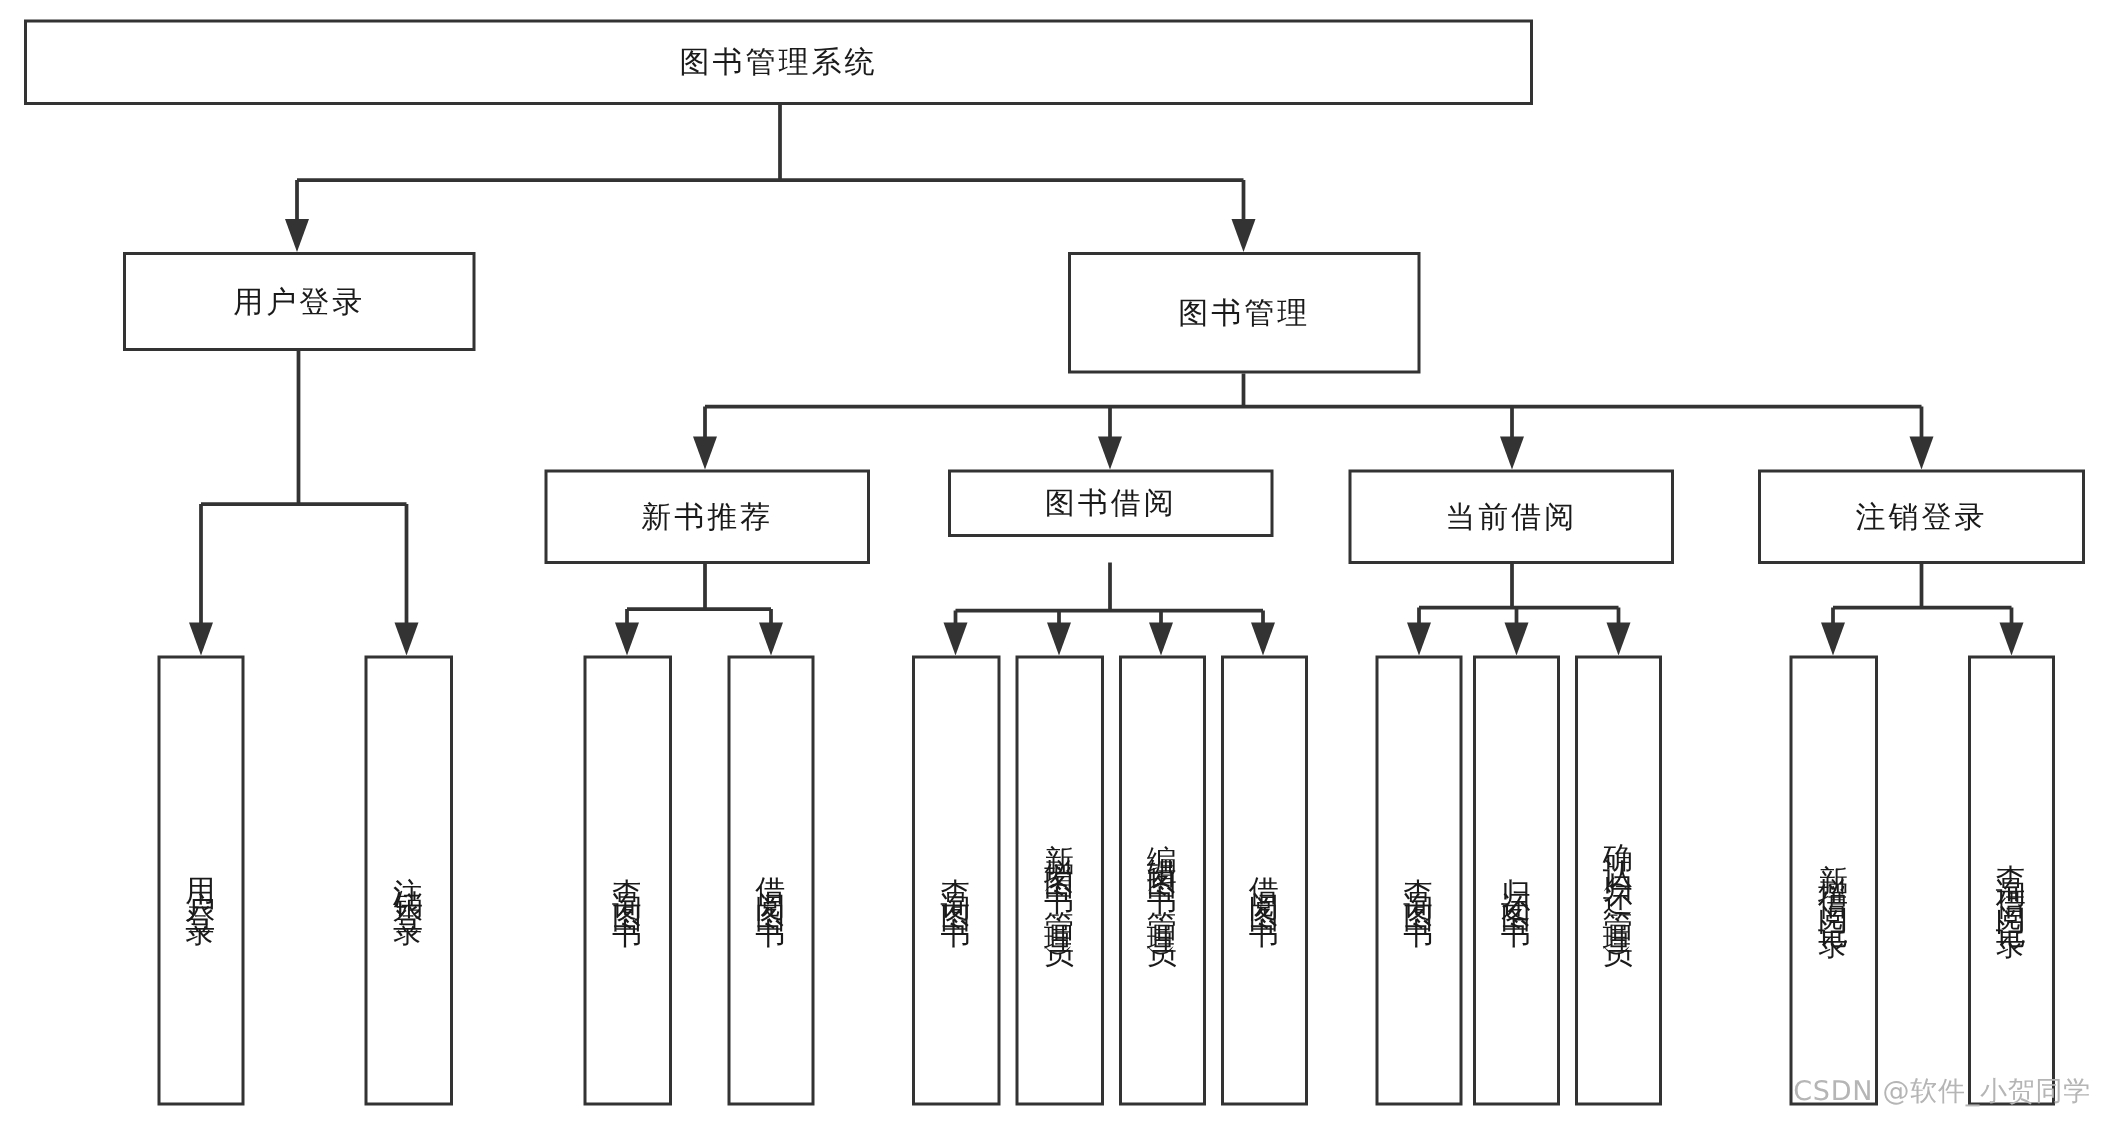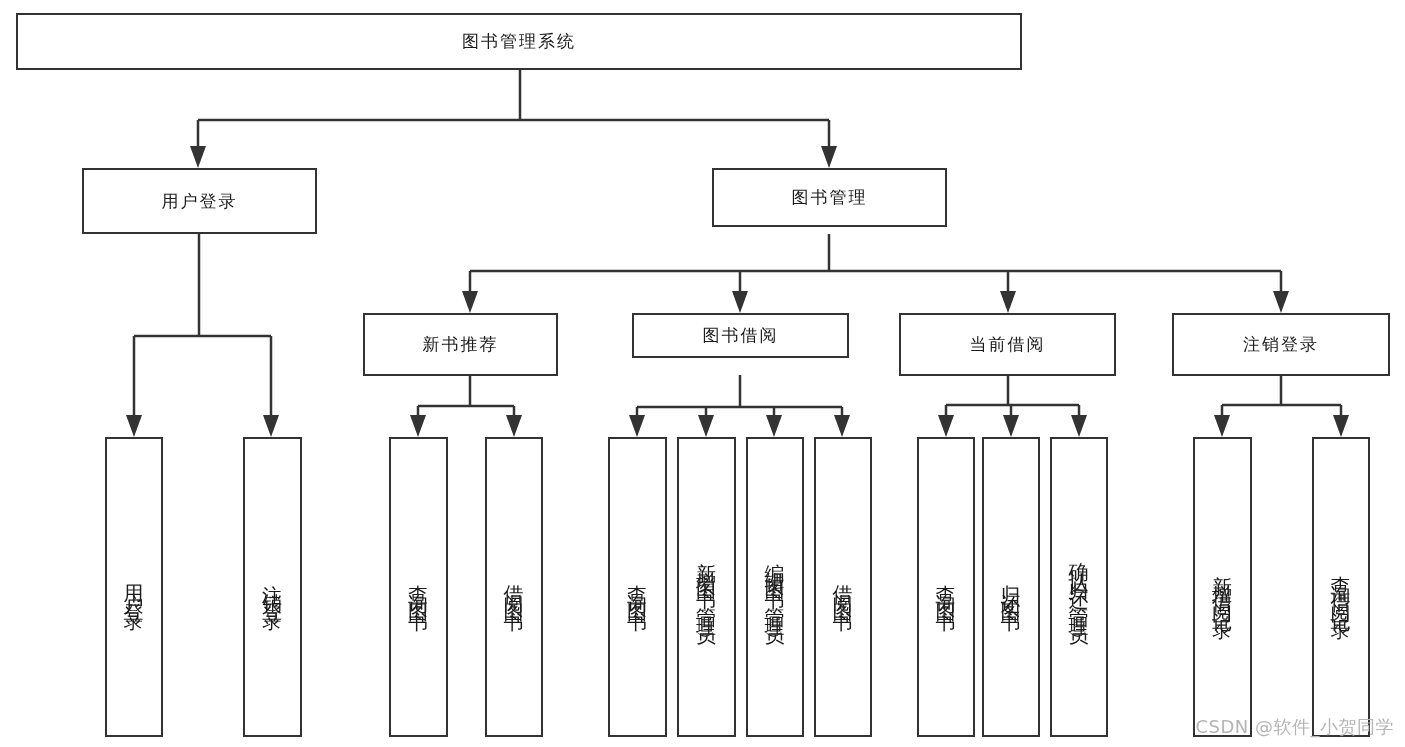--- a/index.html
+++ b/index.html
@@ -16,21 +16,21 @@
   }
   .box{
     position:absolute;
     box-sizing:border-box;
     border:2.5px solid #333333;
     background:#ffffff;
     display:flex;align-items:center;justify-content:center;
     color:#1a1a1a;
   }
   .hbox{
-    font-size:17px;
+    font-size:20px;
     letter-spacing:2px;
     text-align:center;
   }
   .vbox{
     writing-mode:vertical-rl;
     text-orientation:mixed;
     font-size:20px;
     letter-spacing:9px;
     line-height:1;
   }
@@ -101,23 +101,23 @@
       <polygon points="1071,415 1087,415 1079,437" fill="#333333"></polygon>
       <line x1="1222" y1="405" x2="1222" y2="417" stroke="#333333" stroke-width="2.5"></line>
       <polygon points="1214,415 1230,415 1222,437" fill="#333333"></polygon>
       <line x1="1341" y1="405" x2="1341" y2="417" stroke="#333333" stroke-width="2.5"></line>
       <polygon points="1333,415 1349,415 1341,437" fill="#333333"></polygon>
     </svg>
 
   <div class="box hbox" style="left:16px;top:13px;width:1006px;height:57px;">图书管理系统</div>
 
   <div class="box hbox" style="left:82px;top:168px;width:235px;height:66px;">用户登录</div>
-  <div class="box hbox" style="left:712px;top:168px;width:235px;height:59px;">图书管理</div>
+  <div class="box hbox" style="left:712px;top:168px;width:235px;height:81px;">图书管理</div>
 
-  <div class="box hbox" style="left:363px;top:313px;width:195px;height:63px;">新书推荐</div>
+  <div class="box hbox" style="left:363px;top:313px;width:217px;height:63px;">新书推荐</div>
   <div class="box hbox" style="left:632px;top:313px;width:217px;height:45px;">图书借阅</div>
   <div class="box hbox" style="left:899px;top:313px;width:217px;height:63px;">当前借阅</div>
   <div class="box hbox" style="left:1172px;top:313px;width:218px;height:63px;">注销登录</div>
 
   <div class="box vbox" style="left:105px;top:437px;width:58px;height:300px;">用户登录</div>
   <div class="box vbox" style="left:243px;top:437px;width:59px;height:300px;">注销登录</div>
 
   <div class="box vbox" style="left:389px;top:437px;width:59px;height:300px;">查询图书</div>
   <div class="box vbox" style="left:485px;top:437px;width:58px;height:300px;">借阅图书</div>
 

